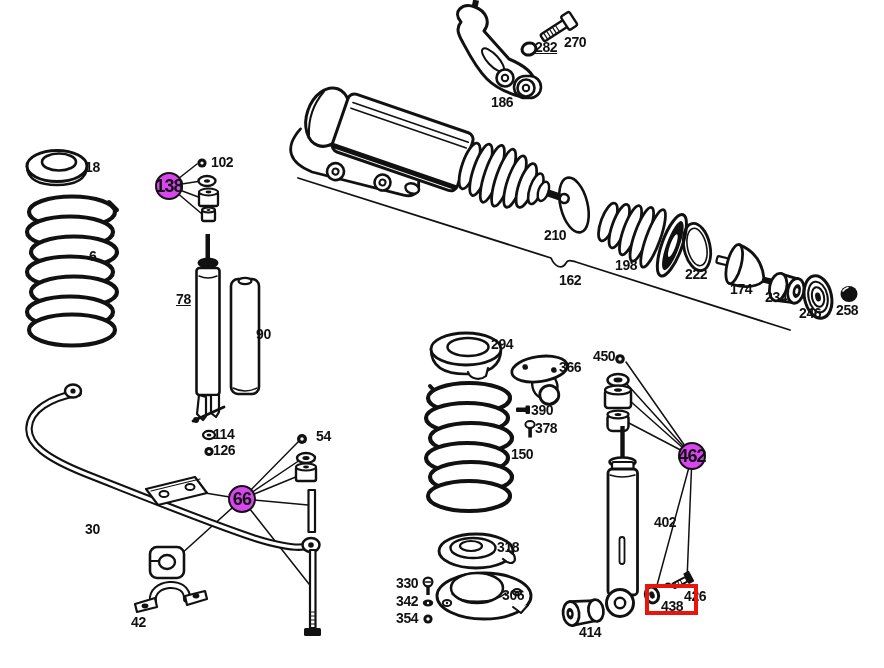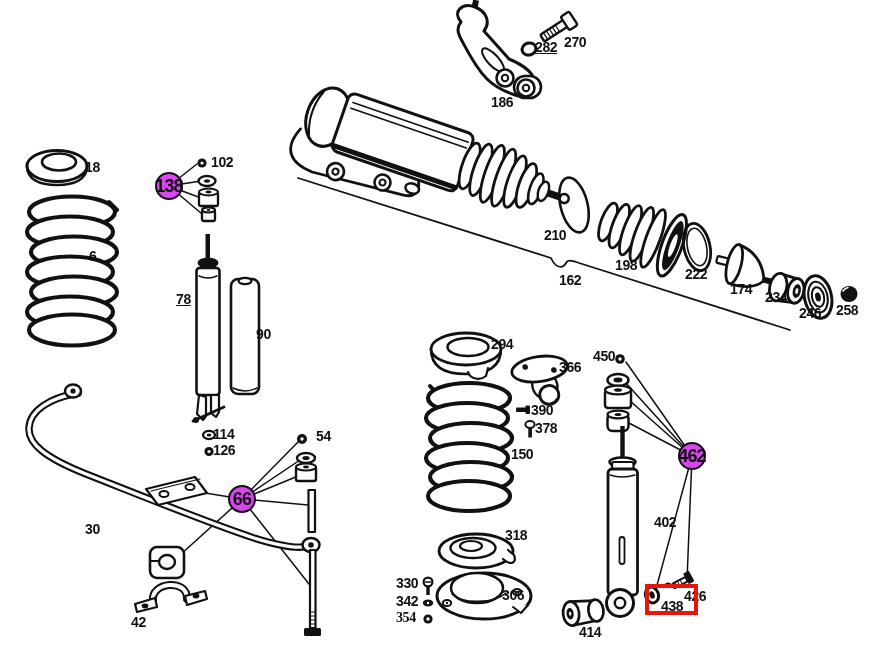--- a/index.html
+++ b/index.html
@@ -374,25 +374,25 @@
       <div class="part-label" style="left: 316px; top: 429px;">54</div>
       <div class="part-label" style="left: 85px; top: 522px;">30</div>
       <div class="part-label circled" style="left: 228px; top: 485px;">66</div>
       <div class="part-label" style="left: 131px; top: 615px;">42</div>
       <div class="part-label" style="left: 491px; top: 337px;">294</div>
       <div class="part-label" style="left: 559px; top: 360px;">366</div>
       <div class="part-label" style="left: 593px; top: 349px;">450</div>
       <div class="part-label" style="left: 531px; top: 403px;">390</div>
       <div class="part-label" style="left: 535px; top: 421px;">378</div>
       <div class="part-label" style="left: 511px; top: 447px;">150</div>
-      <div class="part-label" style="left: 497px; top: 528px; padding-left: 8px;">318</div>
+      <div class="part-label" style="left: 497px; top: 540px;">318</div>
       <div class="part-label" style="left: 502px; top: 588px;">306</div>
       <div class="part-label" style="left: 396px; top: 576px;">330</div>
       <div class="part-label" style="left: 396px; top: 594px;">342</div>
-      <div class="part-label" style="left: 396px; top: 611px; font-family: Liberation Serif, serif;">354</div>
+      <div class="part-label" style="left: 396px; top: 611px;">354</div>
       <div class="part-label circled" style="left: 678px; top: 442px;">462</div>
       <div class="part-label" style="left: 654px; top: 515px;">402</div>
       <div class="part-label" style="left: 661px; top: 592px; margin-top: 7px;">438</div>
       <div class="part-label" style="left: 684px; top: 589px;">426</div>
       <div class="part-label" style="left: 579px; top: 625px;">414</div>
       <div class="part-label" style="left: 559px; top: 273px;">162</div>
       <div class="part-label" style="left: 544px; top: 228px;">210</div>
       <div class="part-label" style="left: 615px; top: 258px;">198</div>
       <div class="part-label" style="left: 685px; top: 267px;">222</div>
       <div class="part-label" style="left: 730px; top: 282px;">174</div>

